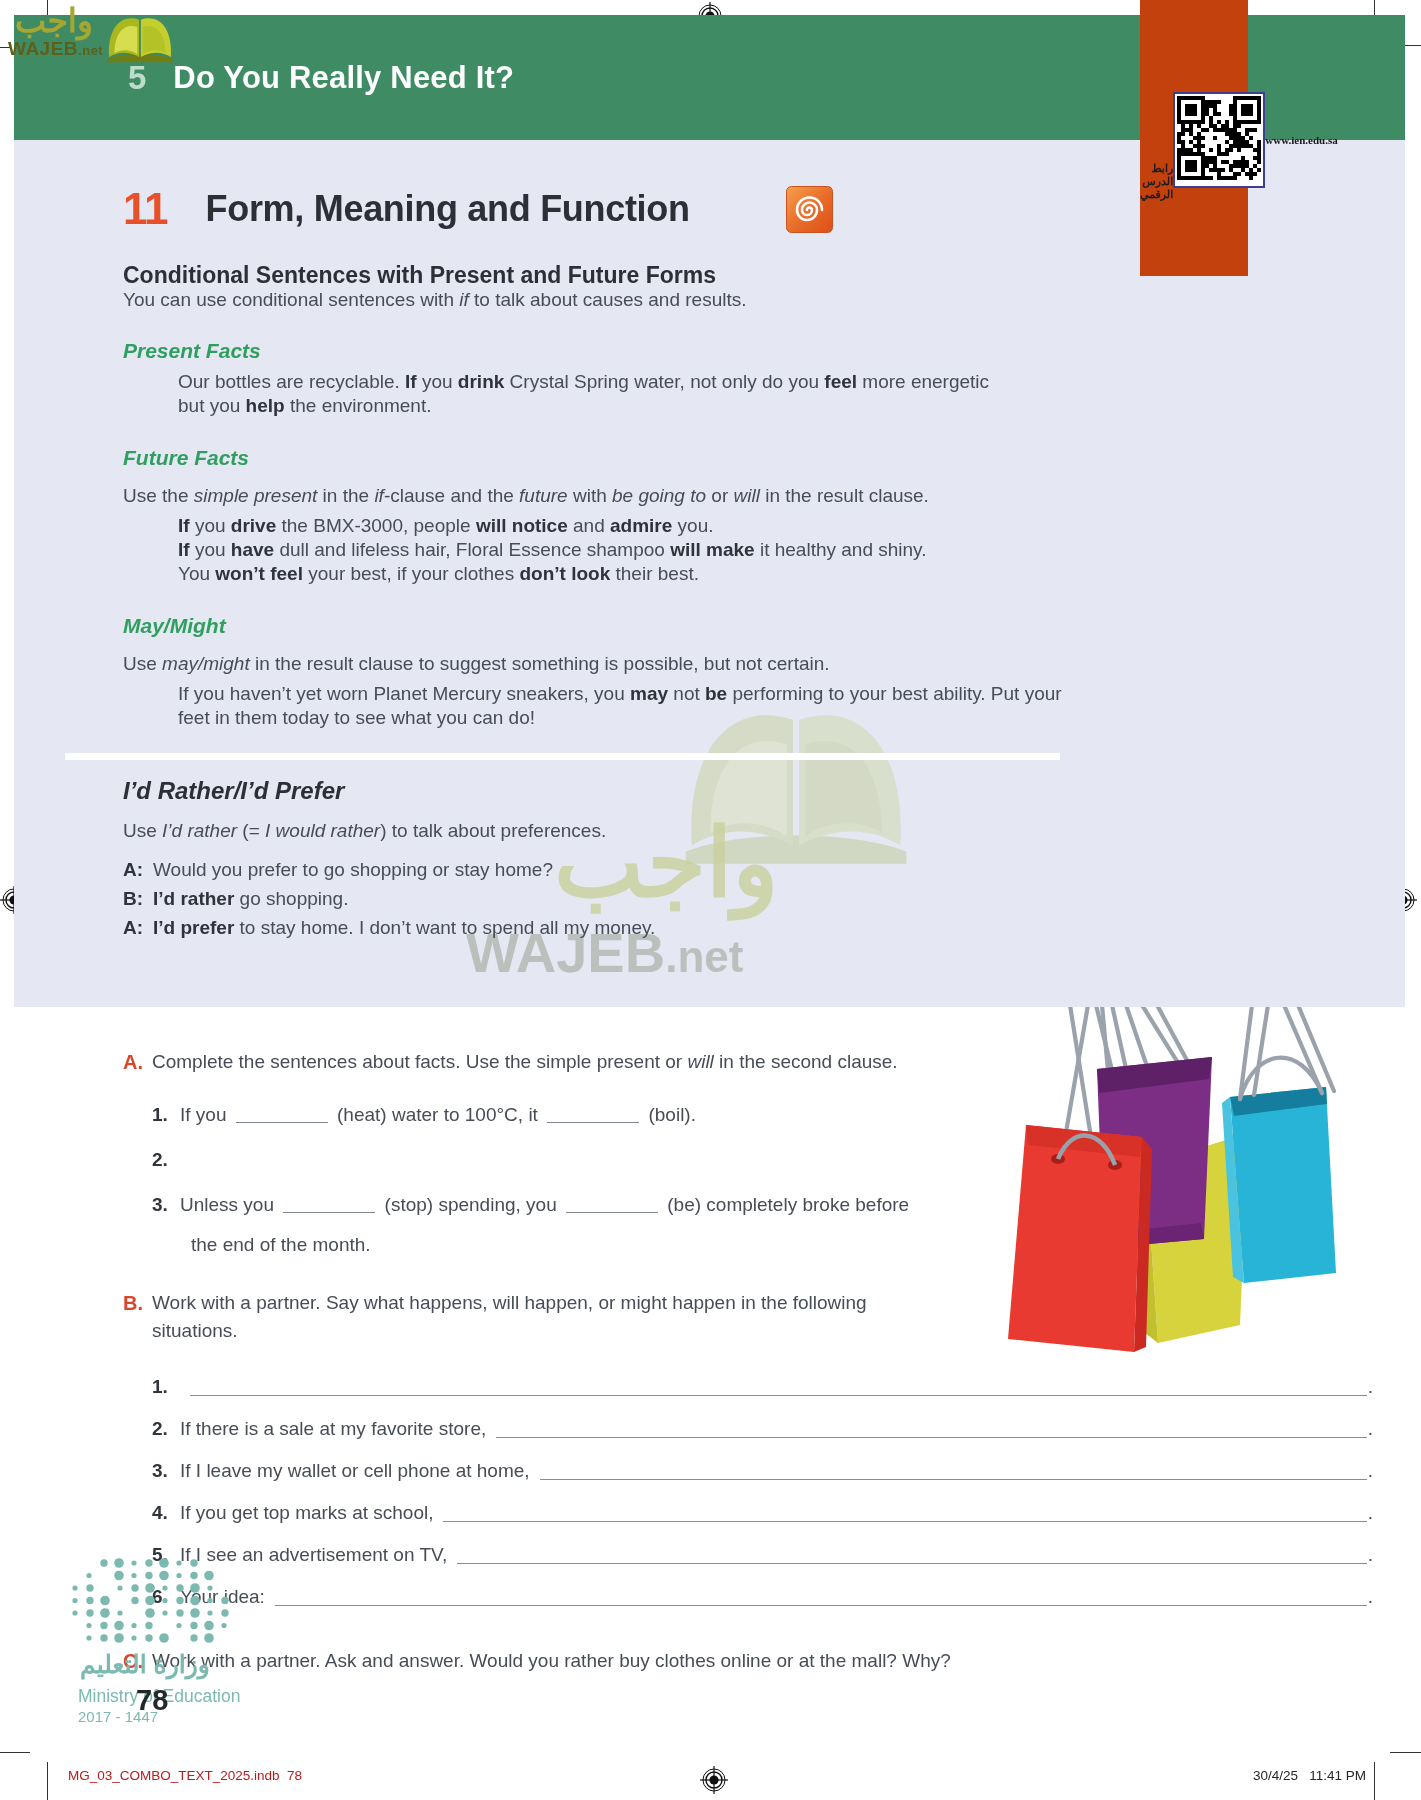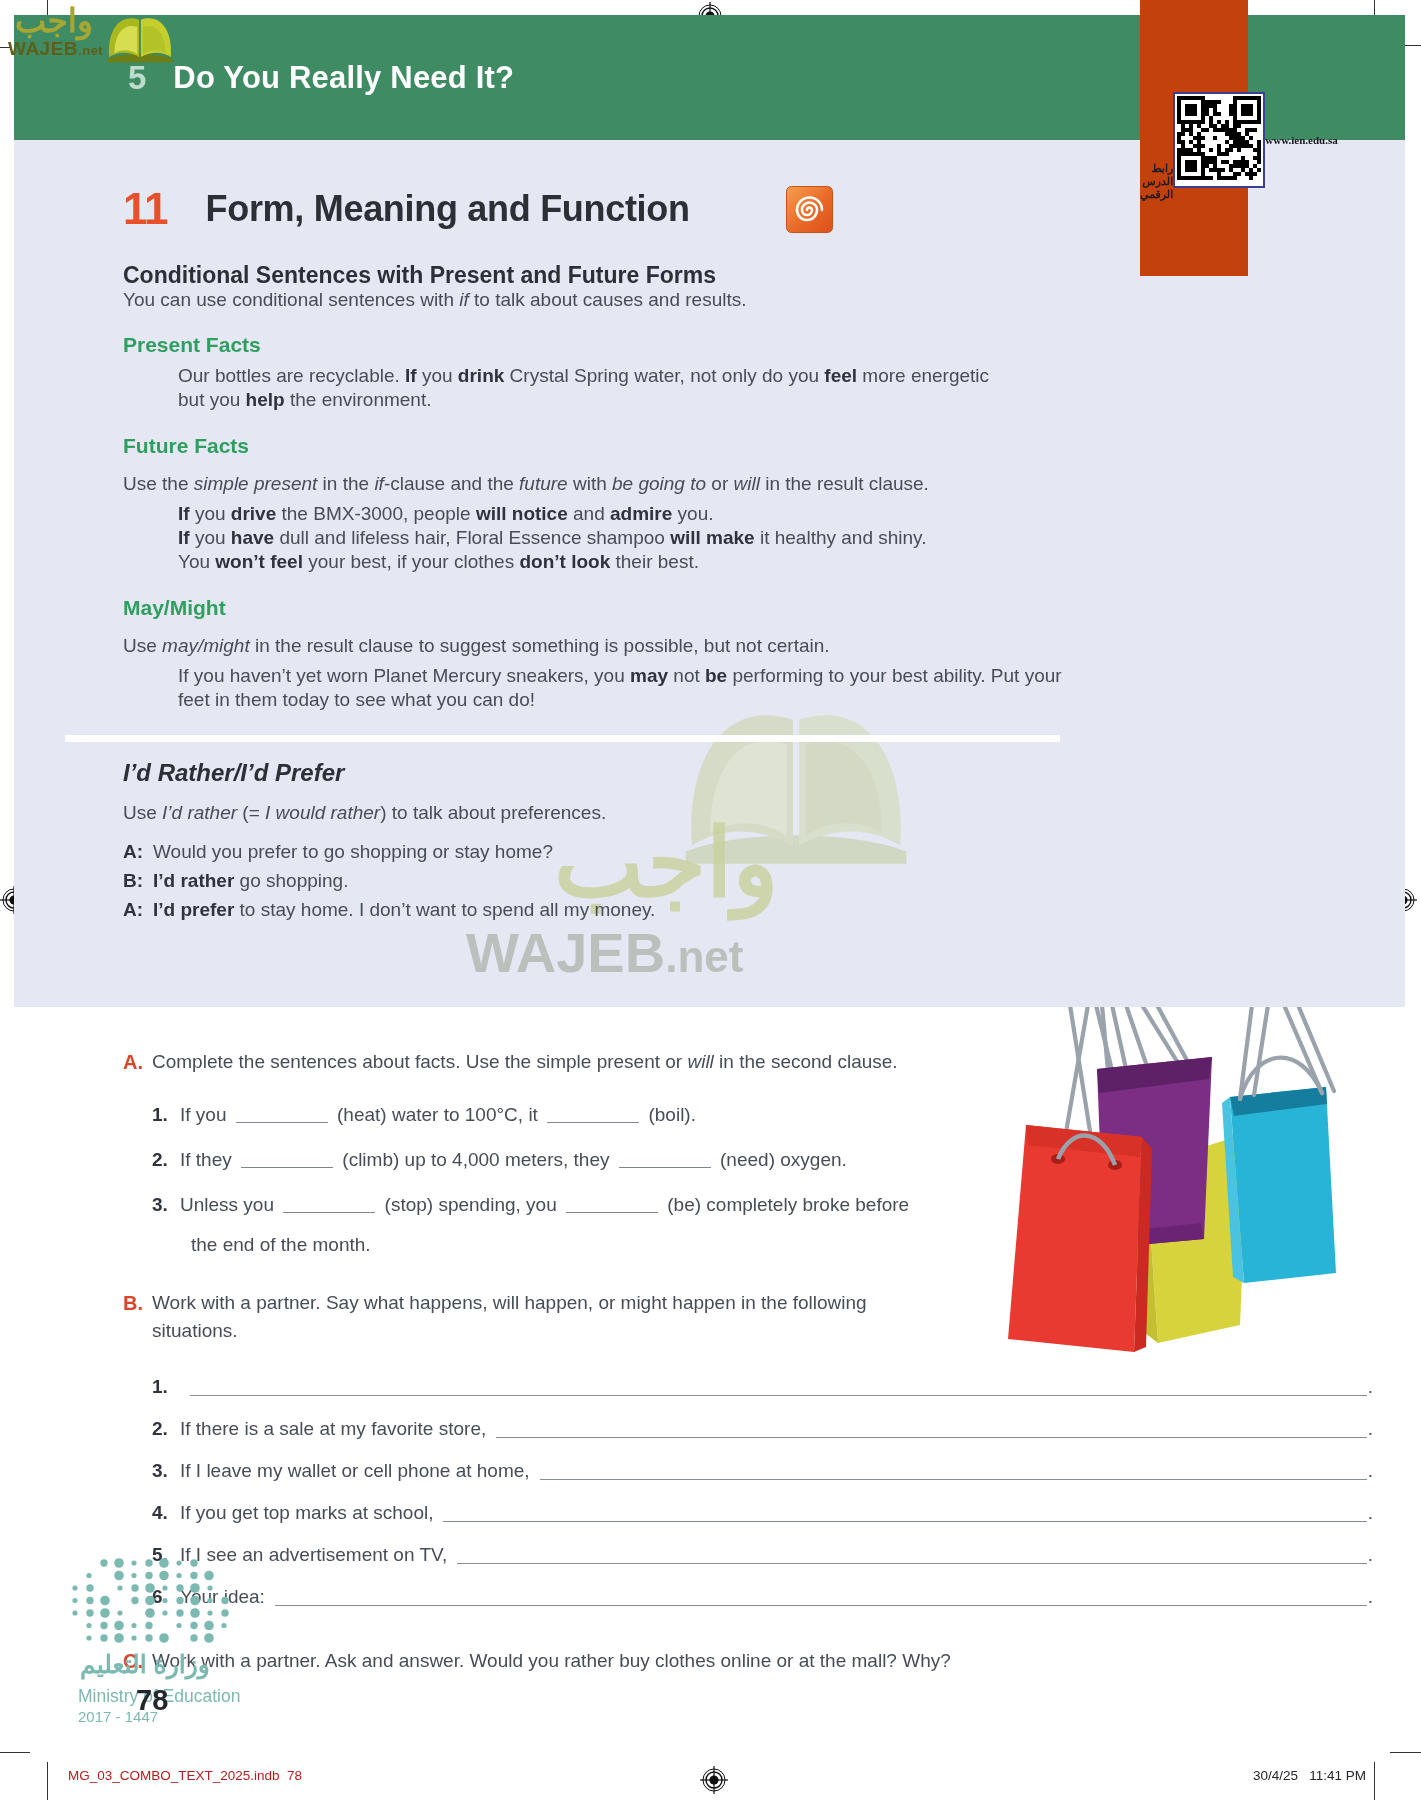--- a/index.html
+++ b/index.html
@@ -33,21 +33,21 @@
   .wm-ar{position:absolute;left:540px;top:668px;font-size:95px;font-weight:bold;color:#c9d19c;opacity:.8;}
   .wm-text{position:absolute;left:452px;top:780px;font-size:56px;font-weight:bold;color:#949b87;opacity:.5;}
   .wm-text span{font-size:44px;}
   .panel-content{position:relative;padding:44px 40px 0 109px;}
   .lesson-head{display:flex;align-items:center;}
   .lesson-num{font-size:44px;font-weight:bold;color:#e8502a;letter-spacing:-1px;}
   .lesson-title{font-size:36px;font-weight:bold;color:#2c3036;margin-left:38px;letter-spacing:-.3px;}
   .lesson-icon{margin-left:96px;width:47px;height:47px;}
   .subtitle{margin-top:28px;font-size:23px;font-weight:bold;color:#2c3036;}
   .intro{font-size:19px;}
-  .g-head{margin-top:22px;font-size:21px;font-weight:bold;color:#2f9f60;}
+  .g-head{margin-top:28px;font-size:21px;font-weight:bold;color:#2f9f60;font-style:italic;}
   .rule{margin-top:15px;font-size:19px;}
   .examples{margin-top:7px;margin-left:55px;font-size:19px;line-height:24px;}
   .divider{margin-top:23px;margin-left:-58px;width:995px;height:7px;background:#ffffff;}
   .rather-head{margin-top:17px;font-size:24px;font-weight:bold;font-style:italic;color:#2c3036;}
   .dialogue{margin-top:13px;}
   .d-row{display:flex;font-size:19px;line-height:29px;}
   .d-sp{width:30px;font-weight:bold;color:#2f333b;}
   
   .exercises{position:absolute;left:123px;top:1048px;width:1250px;}
   .ex-head{display:flex;font-size:19px;line-height:28px;}
@@ -368,21 +368,20 @@
     <span class="ex-label">A.</span>
     <span>Complete the sentences about facts. Use the simple present or <i>will</i> in the second clause.</span>
   </div>
   <div class="a-items">
     <div class="ex-item">
       <span class="num">1.</span>
       <span>If you <u class="bl"></u> (heat) water to 100°C, it <u class="bl"></u> (boil).</span>
     </div>
     <div class="ex-item">
       <span class="num">2.</span>
-      <span>If they <u class="bl"></u> (climb) up to 4,000 meters, they <u class="bl"></u> (need) oxygen.</span>
     </div>
     <div class="ex-item">
       <span class="num">3.</span>
       <span>Unless you <u class="bl"></u> (stop) spending, you <u class="bl"></u> (be) completely  broke before<span class="cont">the end of the month.</span></span>
     </div>
   </div>
 
   <div class="ex-head b-head">
     <span class="ex-label">B.</span>
     <span>Work with a partner. Say what happens, will happen, or might happen in the following<br>situations.</span>

